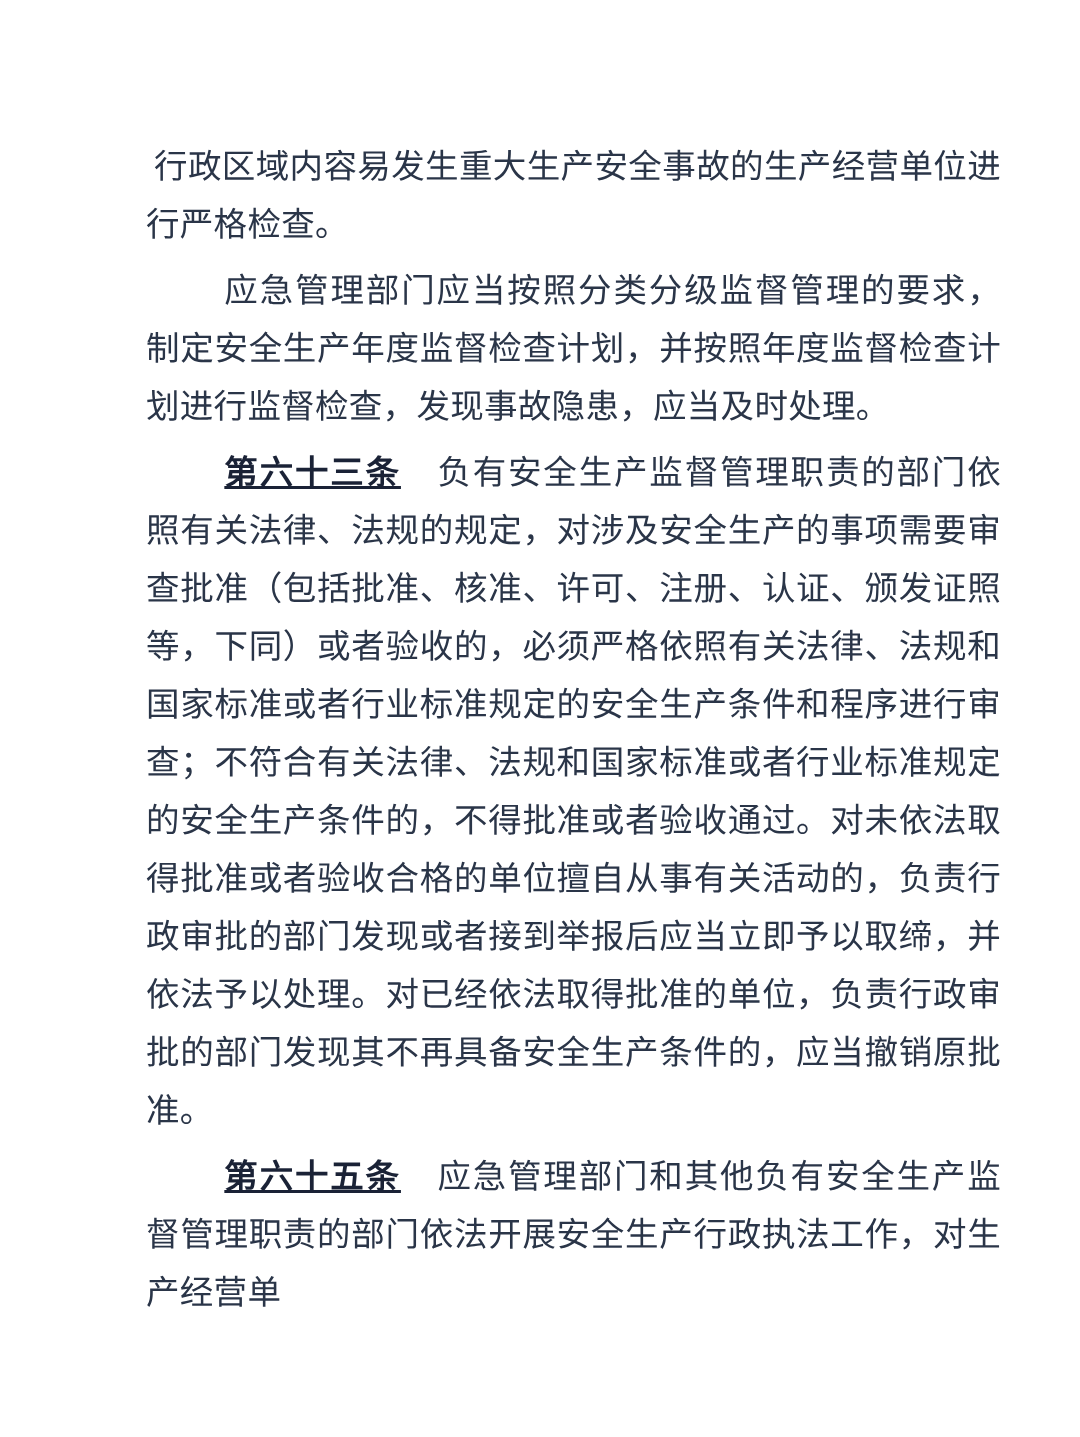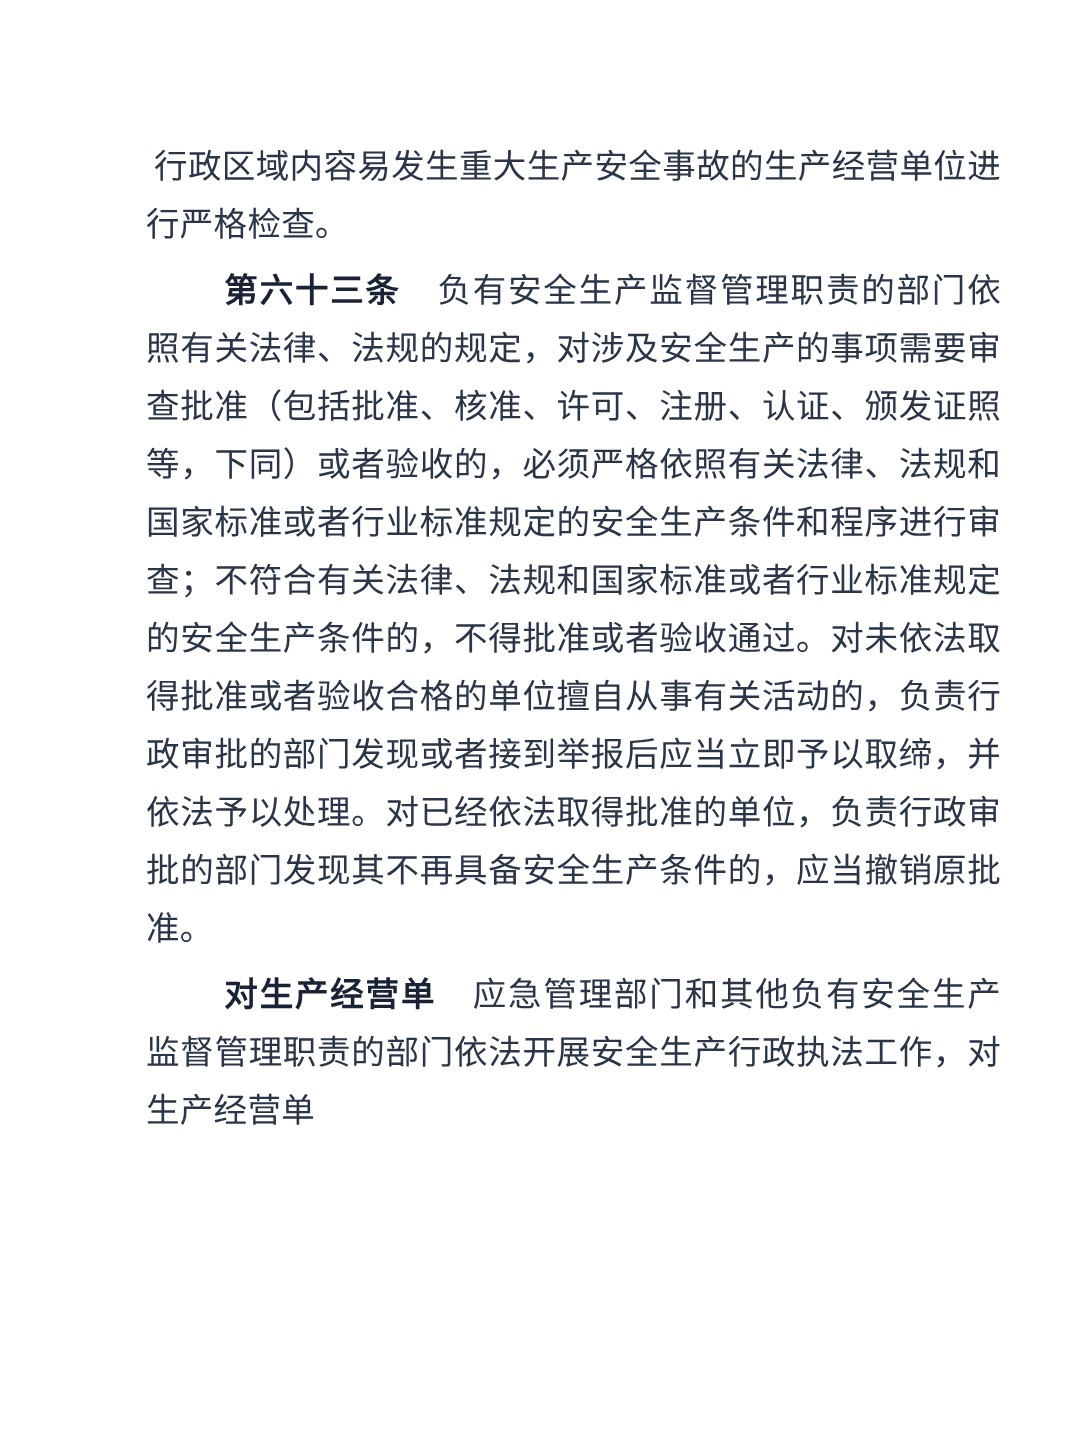--- a/index.html
+++ b/index.html
@@ -35,24 +35,26 @@
     word-break: break-all;
   }
   .para.indent {
     text-indent: 2.1em;
   }
   .article-no {
     font-family: "Liberation Sans", sans-serif;
     font-weight: 800;
     color: var(--heading-text);
     margin-right: 0.85em;
+    text-decoration: underline;
   }
 </style>
 </head>
 <body>
 
 <div class="page">
   <div class="doc-body">
       <p class="para"><span>行政区域内容易发生重大生产安全事故的生产经营单位进行严格检查。</span></p>
+      <p class="para indent"><span>应急管理部门应当按照分类分级监督管理的要求，制定安全生产年度监督检查计划，并按照年度监督检查计划进行监督检查，发现事故隐患，应当及时处理。</span></p>
       <p class="para indent"><span class="article-no">第六十三条</span><span>负有安全生产监督管理职责的部门依照有关法律、法规的规定，对涉及安全生产的事项需要审查批准（包括批准、核准、许可、注册、认证、颁发证照等，下同）或者验收的，必须严格依照有关法律、法规和国家标准或者行业标准规定的安全生产条件和程序进行审查；不符合有关法律、法规和国家标准或者行业标准规定的安全生产条件的，不得批准或者验收通过。对未依法取得批准或者验收合格的单位擅自从事有关活动的，负责行政审批的部门发现或者接到举报后应当立即予以取缔，并依法予以处理。对已经依法取得批准的单位，负责行政审批的部门发现其不再具备安全生产条件的，应当撤销原批准。</span></p>
-      <p class="para indent"><span class="article-no">对生产经营单</span><span>应急管理部门和其他负有安全生产监督管理职责的部门依法开展安全生产行政执法工作，对生产经营单</span></p>
+      <p class="para indent"><span class="article-no">第六十五条</span><span>应急管理部门和其他负有安全生产监督管理职责的部门依法开展安全生产行政执法工作，对生产经营单</span></p>
     </div>
 </div>
 
 </body></html>

